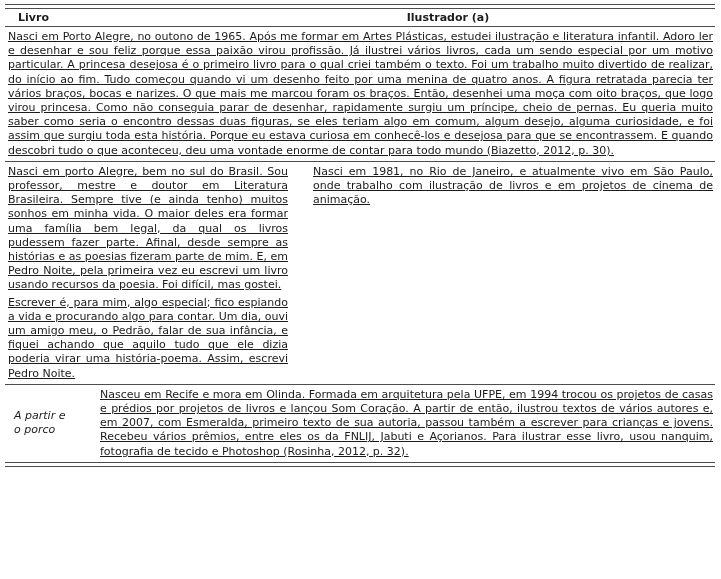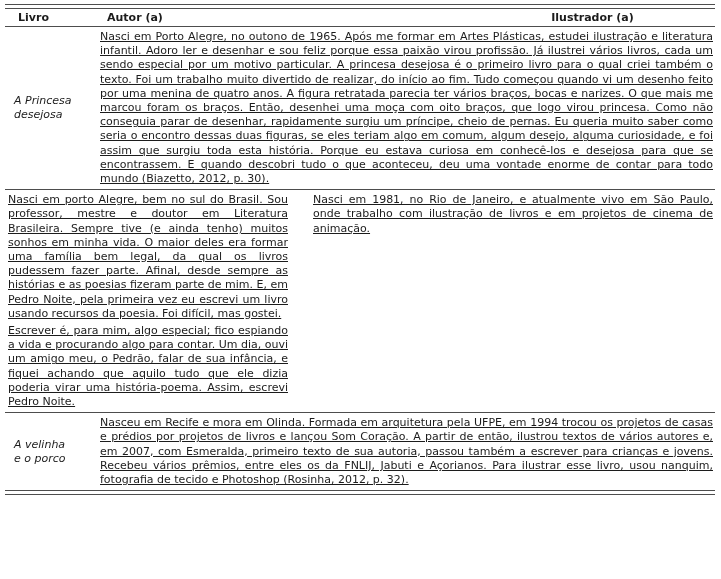--- a/index.html
+++ b/index.html
@@ -81,30 +81,26 @@
 </head>
 <body>
 
 <div class="page">
   <div>
 
     <div class="rule-double"></div>
 
     <div class="row header-row">
       <div class="cell livro-col header-cell header-livro">Livro</div>
-      <div class="cell autor-col header-cell header-autor">Autor (a)</div>
       <div class="cell ilustrador-col header-cell header-ilustrador">Ilustrador (a)</div>
     </div>
 
     <div class="rule-single"></div>
 
     <div class="row body-row">
-      <div class="cell livro-col livro-cell">
-        <span class="book-title">A Princesa desejosa</span>
-      </div>
       <div class="cell merged-col text-cell merged-cell">
         <p>Nasci em Porto Alegre, no outono de 1965. Após me formar em Artes Plásticas, estudei ilustração e literatura infantil. Adoro ler e desenhar e sou feliz porque essa paixão virou profissão. Já ilustrei vários livros, cada um sendo especial por um motivo particular. A princesa desejosa é o primeiro livro para o qual criei também o texto. Foi um trabalho muito divertido de realizar, do início ao fim. Tudo começou quando vi um desenho feito por uma menina de quatro anos. A figura retratada parecia ter vários braços, bocas e narizes. O que mais me marcou foram os braços. Então, desenhei uma moça com oito braços, que logo virou princesa. Como não conseguia parar de desenhar, rapidamente surgiu um príncipe, cheio de pernas. Eu queria muito saber como seria o encontro dessas duas figuras, se eles teriam algo em comum, algum desejo, alguma curiosidade, e foi assim que surgiu toda esta história. Porque eu estava curiosa em conhecê-los e desejosa para que se encontrassem. E quando descobri tudo o que aconteceu, deu uma vontade enorme de contar para todo mundo (Biazetto, 2012, p. 30).</p>
       </div>
     </div>
 
     <div class="rule-single"></div>
 
     <div class="row body-row">
       <div class="cell autor-col text-cell autor-cell">
         <p>Nasci em porto Alegre, bem no sul do Brasil. Sou professor, mestre e doutor em Literatura Brasileira. Sempre tive (e ainda tenho) muitos sonhos em minha vida. O maior deles era formar uma família bem legal, da qual os livros pudessem fazer parte. Afinal, desde sempre as histórias e as poesias fizeram parte de mim. E, em Pedro Noite, pela primeira vez eu escrevi um livro usando recursos da poesia. Foi difícil, mas gostei.</p>
@@ -112,21 +108,21 @@
       </div>
       <div class="cell ilustrador-col text-cell ilustrador-cell">
         <p>Nasci em 1981, no Rio de Janeiro, e atualmente vivo em São Paulo, onde trabalho com ilustração de livros e em projetos de cinema de animação.</p>
       </div>
     </div>
 
     <div class="rule-single"></div>
 
     <div class="row body-row">
       <div class="cell livro-col livro-cell">
-        <span class="book-title">A velinha e o porco</span>
+        <span class="book-title">A partir e o porco</span>
       </div>
       <div class="cell merged-col text-cell merged-cell">
         <p>Nasceu em Recife e mora em Olinda. Formada em arquitetura pela UFPE, em 1994 trocou os projetos de casas e prédios por projetos de livros e lançou Som Coração. A partir de então, ilustrou textos de vários autores e, em 2007, com Esmeralda, primeiro texto de sua autoria, passou também a escrever para crianças e jovens. Recebeu vários prêmios, entre eles os da FNLIJ, Jabuti e Açorianos. Para ilustrar esse livro, usou nanquim, fotografia de tecido e Photoshop (Rosinha, 2012, p. 32).</p>
       </div>
     </div>
 
     <div class="rule-double"></div>
 
   </div>
 </div>

